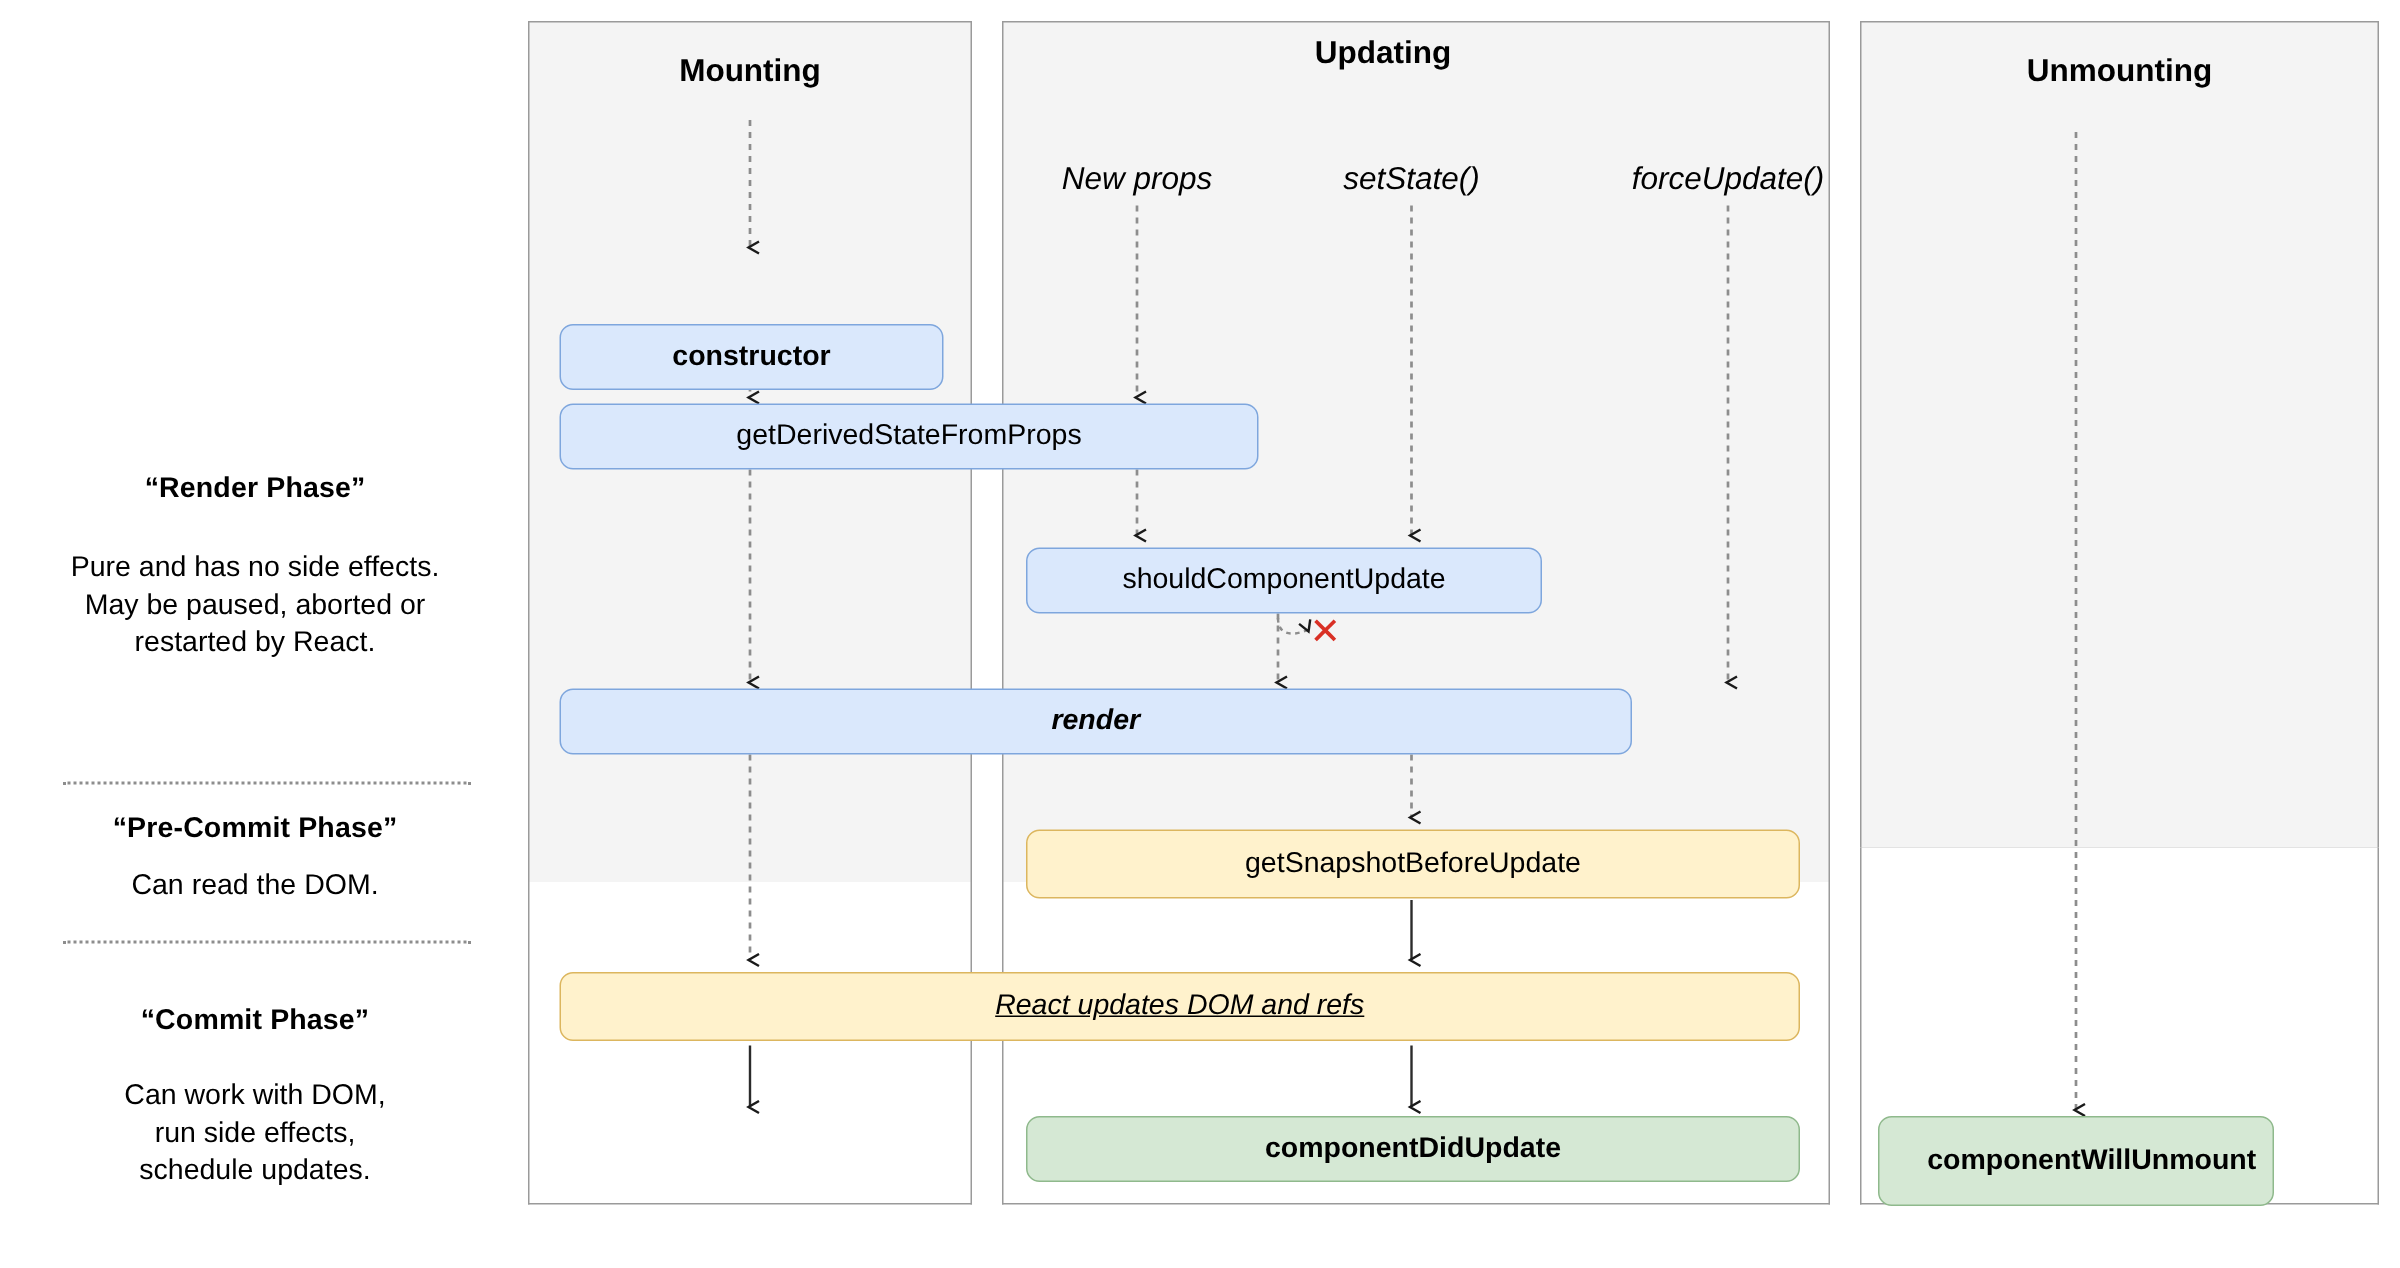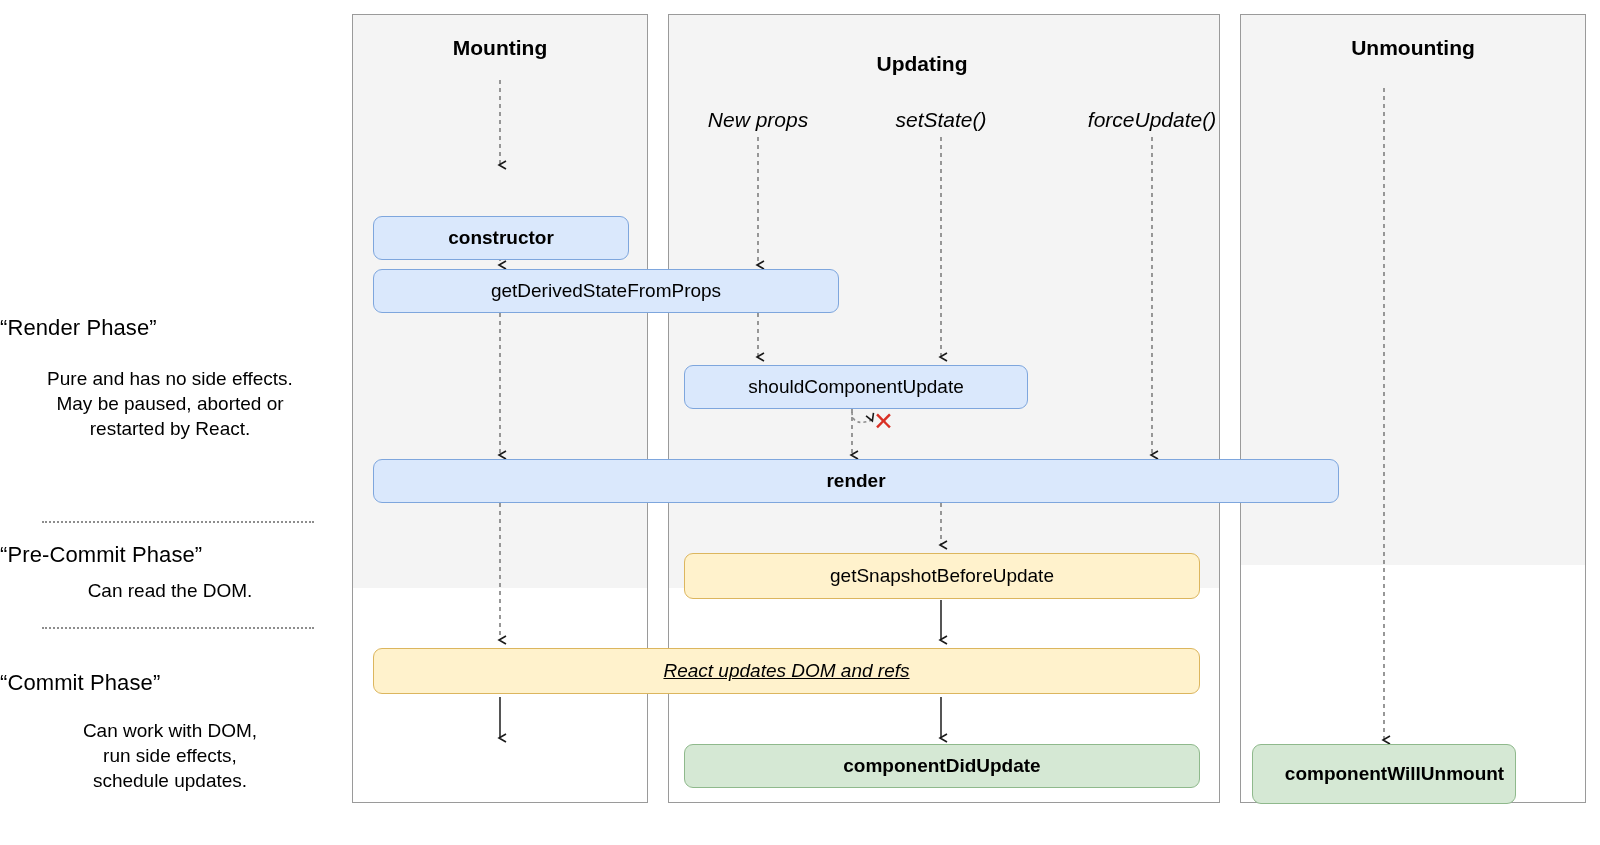--- a/index.html
+++ b/index.html
@@ -1,21 +1,21 @@
 <!DOCTYPE html>
 <html><head>
 <meta charset="utf-8">
 <style>
   html,body{margin:0;padding:0;background:#ffffff;}
   body{width:1600px;height:845px;font-family:"Liberation Sans","DejaVu Sans",sans-serif;color:#000;overflow:hidden;}
   #stage{position:relative;width:1600px;height:845px;}
 
   
   .legend{position:absolute;left:0;top:0;width:340px;height:845px;}
-  .lg-title{position:absolute;width:340px;font-weight:normal;font-size:22px;letter-spacing:.1px;}
+  .lg-title{position:absolute;width:340px;text-align:center;font-weight:bold;font-size:19px;letter-spacing:.1px;}
   .lg-body{position:absolute;width:340px;text-align:center;font-size:19px;line-height:25px;}
   .lg-rule{position:absolute;left:42px;width:272px;height:0;border-top:2px dotted #8d8d8d;}
 
   
   .col{position:absolute;box-sizing:border-box;border:1px solid #9a9a9a;background:#f4f4f4;}
   .col-white{position:absolute;box-sizing:border-box;border:1px solid #9a9a9a;border-top:none;background:#ffffff;}
   .col-title{position:absolute;text-align:center;font-weight:bold;font-size:21px;}
 
   
   .node{position:absolute;box-sizing:border-box;display:flex;align-items:center;justify-content:center;
@@ -54,21 +54,21 @@
 run side effects,
 schedule updates.</div>
   </div>
 
   <div class="col" style="left:352px;top:14px;width:296px;height:575px;"></div>
   <div class="col-white" style="left:352px;top:588px;width:296px;height:215px;"></div>
   <div class="col-title" style="left:352px;top:36px;width:296px;">Mounting</div>
 
   <div class="col" style="left:668px;top:14px;width:552px;height:575px;"></div>
   <div class="col-white" style="left:668px;top:588px;width:552px;height:215px;"></div>
-  <div class="col-title" style="left:668px;top:52px;width:508px;">Updating</div>
+  <div class="col-title" style="left:668px;top:24px;width:508px;">Updating</div>
 
   <div class="col" style="left:1240px;top:14px;width:346px;height:552px;"></div>
   <div class="col-white" style="left:1240px;top:565px;width:346px;height:238px;"></div>
   <div class="col-title" style="left:1240px;top:36px;width:346px;">Unmounting</div>
 
   <svg class="overlay" viewBox="0 0 1600 845">
     <defs>
       <marker id="ah" markerWidth="10" markerHeight="10" refX="5" refY="7" orient="auto" markerUnits="userSpaceOnUse">
         <path d="M1,1 L5,8 L9,1" fill="none" stroke="#1a1a1a" stroke-width="1.6"></path>
       </marker>
@@ -112,21 +112,21 @@
   <div class="trigger" style="left:658px;top:108px;width:200px;">New props</div>
   <div class="trigger" style="left:851px;top:108px;width:180px;">setState()</div>
   <div class="trigger" style="left:1042px;top:108px;width:220px;">forceUpdate()</div>
 
   <div class="node n-blue bold" style="left:373px;top:173px;width:256px;height:44px;margin-top:43px;">constructor</div>
 
   <div class="node n-blue" style="left:373px;top:269px;width:466px;height:44px;">getDerivedStateFromProps</div>
 
   <div class="node n-blue" style="left:684px;top:365px;width:344px;height:44px;">shouldComponentUpdate</div>
 
-  <div class="node n-blue bold" style="left:373px;top:459px;width:966px;height:44px;">render</div>
+  <div class="node n-blue bold" style="left:373px;top:459px;width:715px;height:44px;font-style:italic;">render</div>
 
   <div class="node n-yellow" style="left:684px;top:553px;width:516px;height:46px;">getSnapshotBeforeUpdate</div>
 
   <div class="node n-yellow ital" style="left:373px;top:648px;width:827px;height:46px;">React updates DOM and refs</div>
 
 
   <div class="node n-green bold" style="left:684px;top:744px;width:516px;height:44px;">componentDidUpdate</div>
 
   <div class="node n-green bold" style="left:1252px;top:744px;width:264px;height:60px;padding-left:21px;">componentWillUnmount</div>
 

